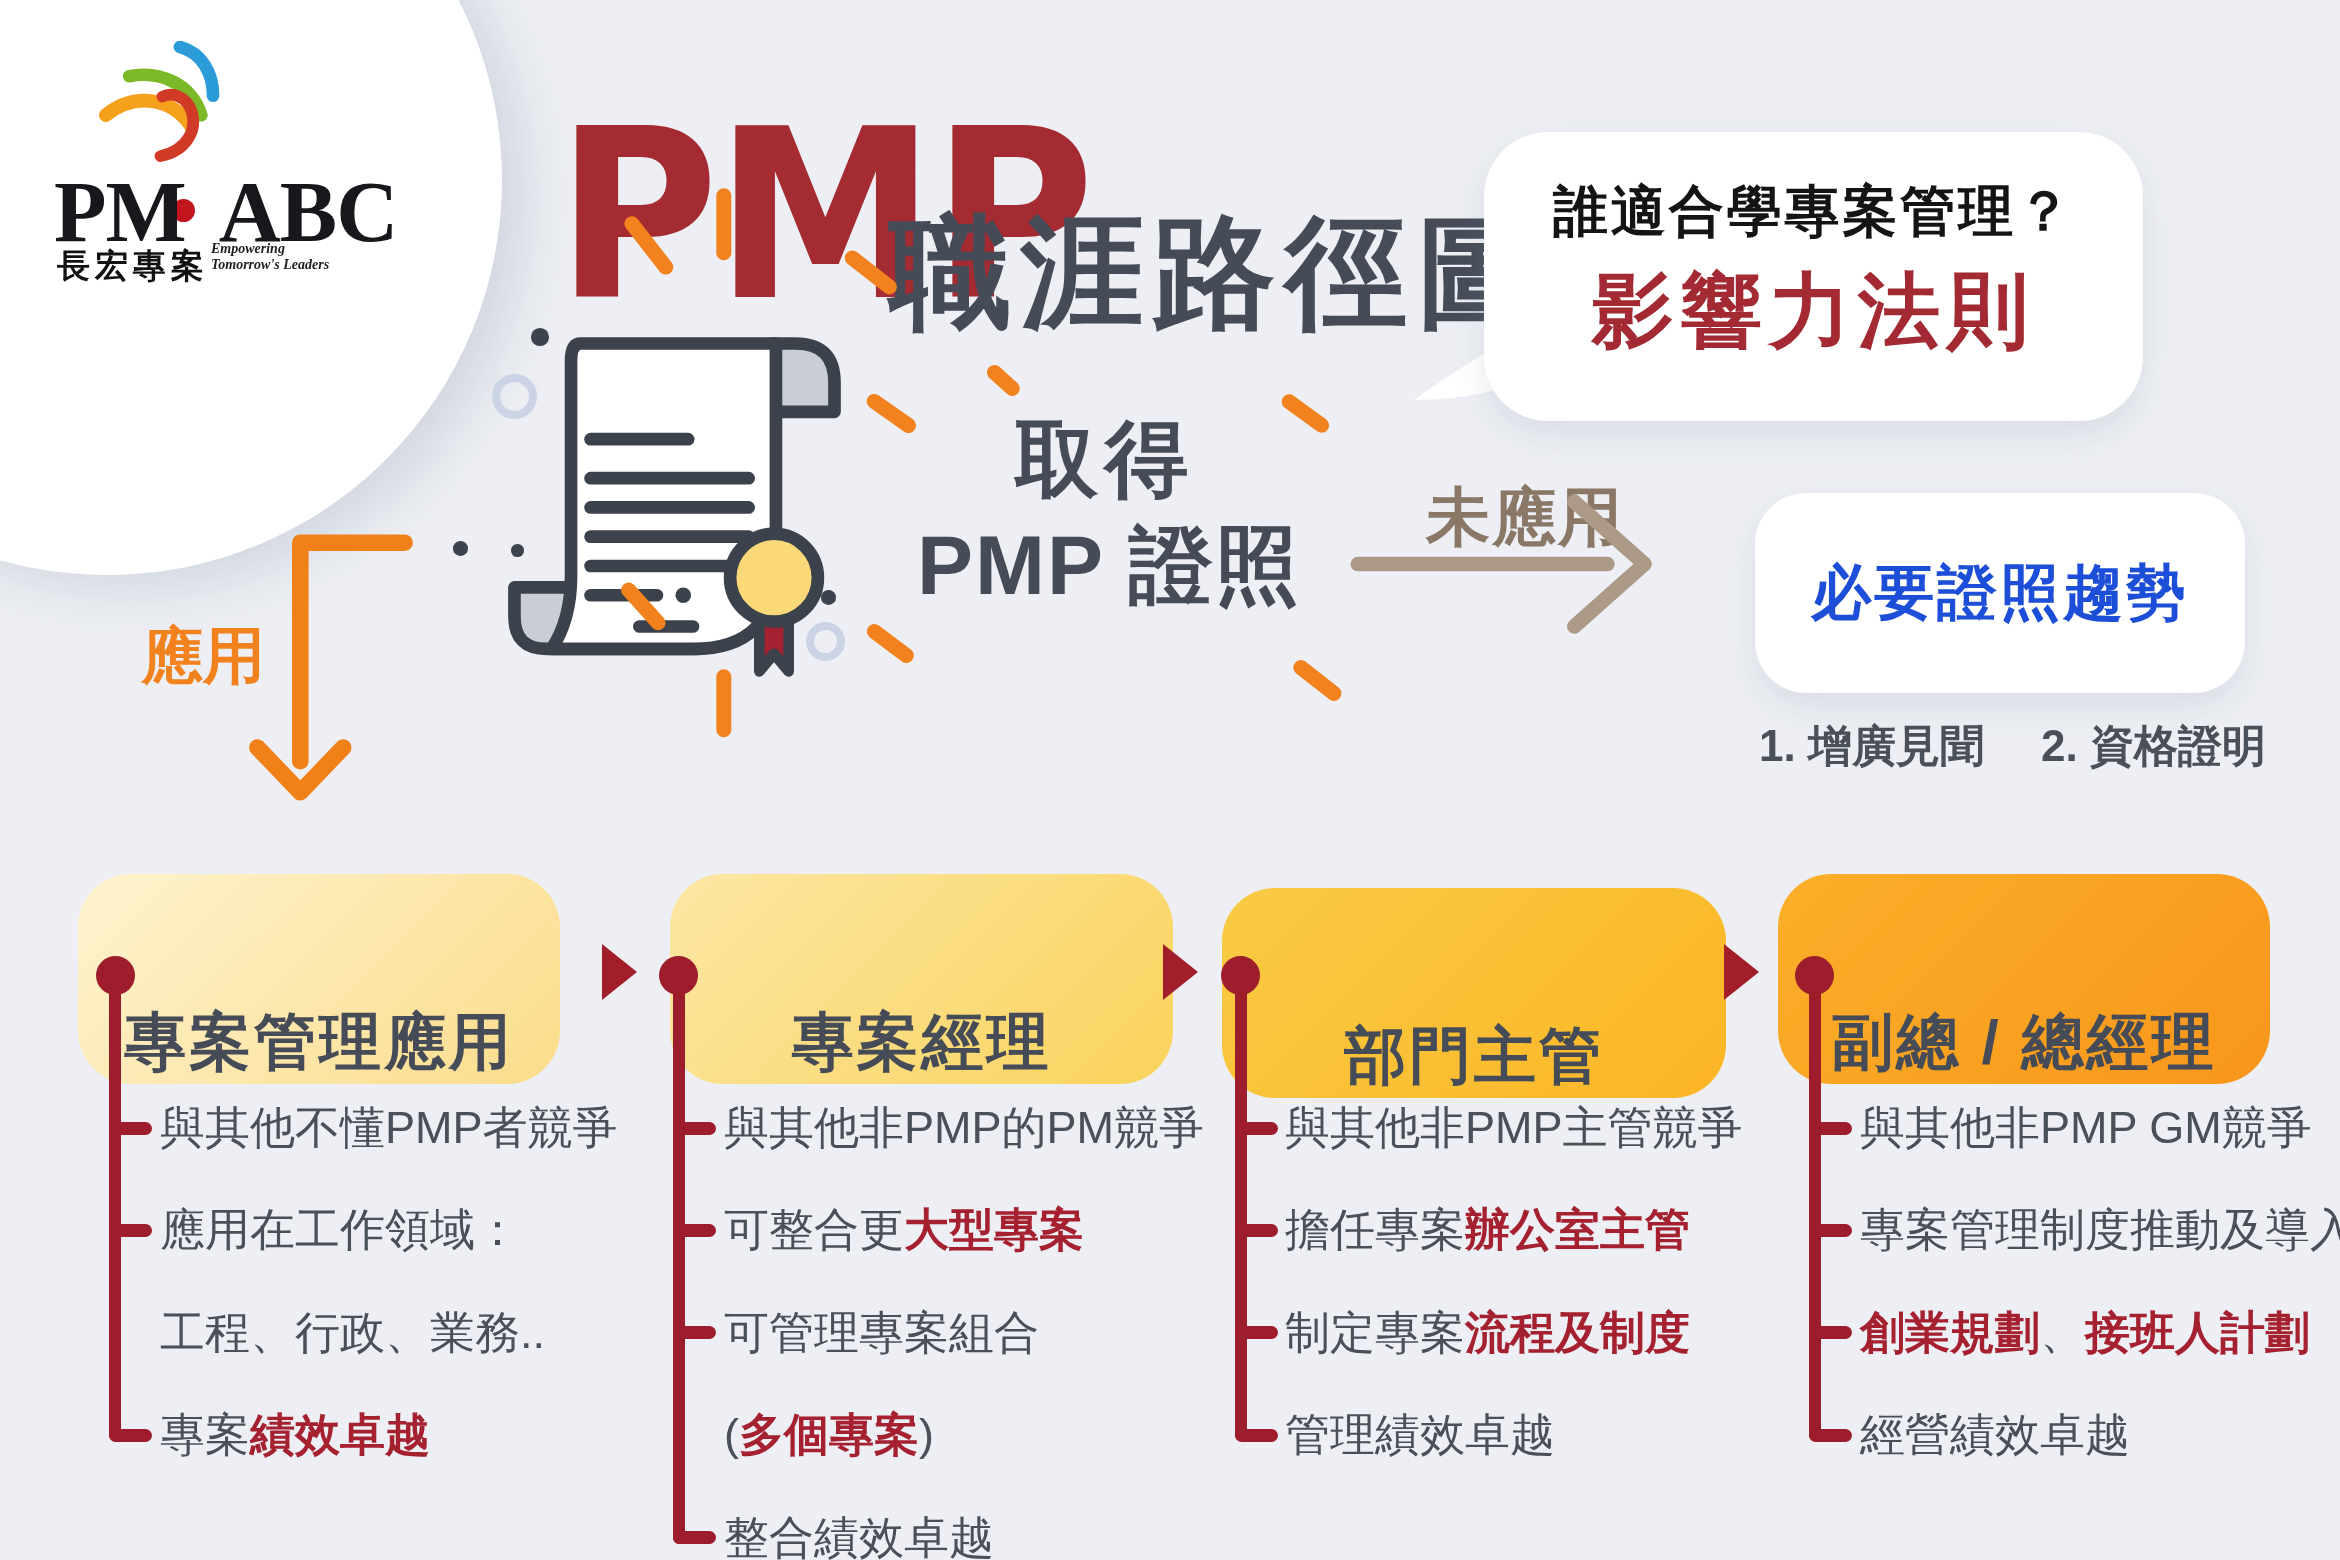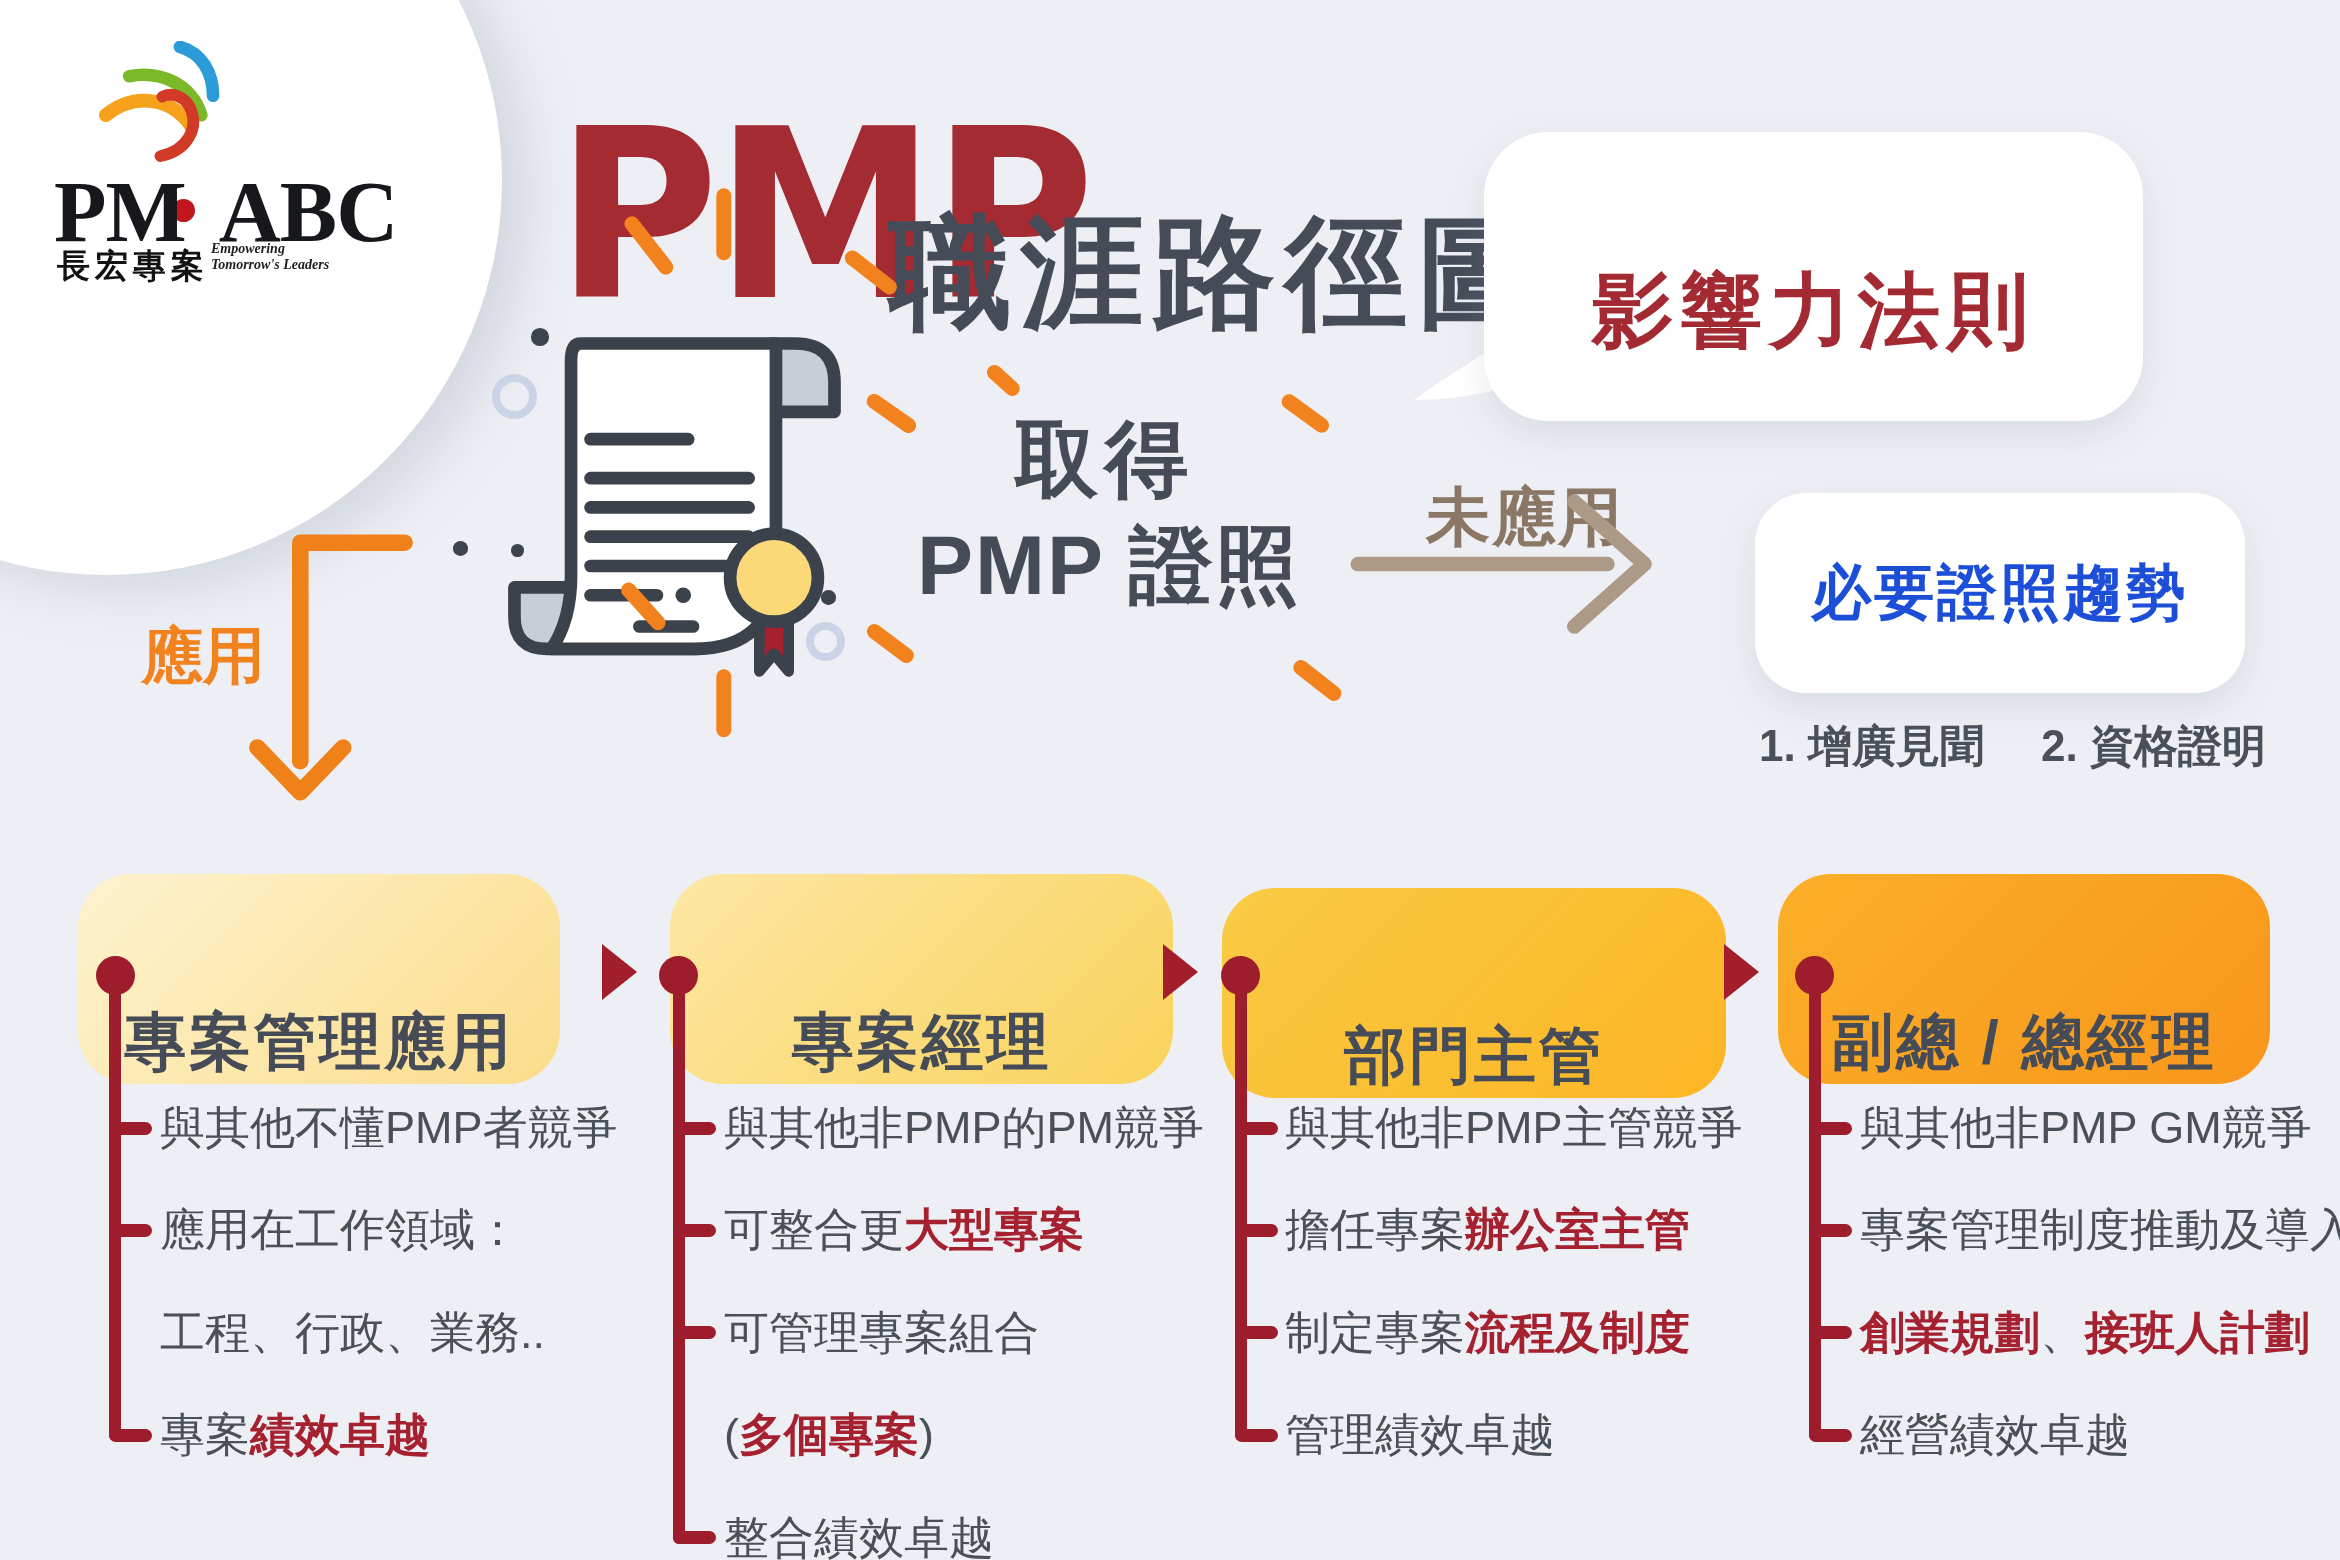--- a/index.html
+++ b/index.html
@@ -86,20 +86,21 @@
   <div>Tomorrow's Leaders</div>
 </div>
 
 <div class="abs title-pmp nowrap">PMP</div>
 <div class="abs title-zh nowrap">職涯路徑圖</div>
 
 <svg class="abs" style="left:1410px;top:318px;width:146px;height:90px;" viewBox="0 0 150 92">
   <path d="M128,2 C88,30 40,58 4,84 C56,84 108,72 136,56 Z" fill="#FFFFFF"></path>
 </svg>
 <div class="abs bubble">
+  <div class="abs bubble-q nowrap">誰適合學專案管理？</div>
   <div class="abs bubble-a nowrap">影響力法則</div>
 </div>
 
 <svg class="abs" style="left:493px;top:322px;width:361px;height:366px;" viewBox="0 0 370 375">
   <path d="M22,272 H210 V335 H55 Q22,335 22,302 Z" fill="#C9CED6" stroke="#3C424C" stroke-width="13" stroke-linejoin="round"></path>
   <path d="M285,22 H310 Q350,22 350,62 V92 H285 Z" fill="#C9CED6" stroke="#3C424C" stroke-width="13" stroke-linejoin="round"></path>
   <path d="M90,22 H290 V250 Q290,335 205,335 H60 Q80,305 80,260 V40 Q80,22 90,22 Z" fill="#FFFFFF" stroke="#3C424C" stroke-width="13" stroke-linejoin="round"></path>
   <line x1="100" y1="120" x2="200" y2="120" stroke="#3C424C" stroke-width="13" stroke-linecap="round"></line>
   <line x1="100" y1="160" x2="262" y2="160" stroke="#3C424C" stroke-width="13" stroke-linecap="round"></line>
   <line x1="100" y1="190" x2="262" y2="190" stroke="#3C424C" stroke-width="13" stroke-linecap="round"></line>

